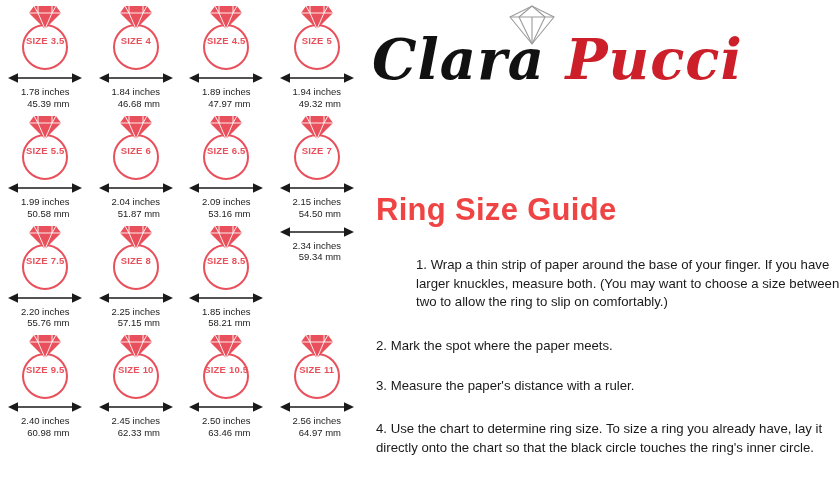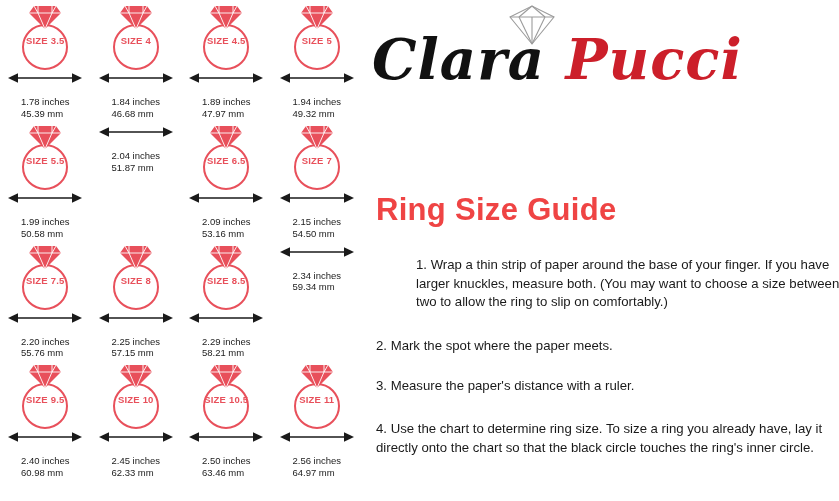--- a/index.html
+++ b/index.html
@@ -82,23 +82,23 @@
   
   .arrow-wrap {
     position: relative;
     width: 78px;
     height: 14px;
     margin-top: 1px;
   }
   .arrow-wrap svg { display: block; }
 
   .dims {
-    text-align: left;
+    text-align: right;
     line-height: 1.25;
-    margin-top: 11px;
+    margin-top: 1px;
   }
   .dims div {
     font-size: 9.5px;
     color: #222222;
     white-space: nowrap;
   }
 
   
   #right-panel {
     position: absolute;
@@ -330,20 +330,41 @@
             <path d="M2 7 L12 2.2 L12 11.8 Z" fill="#1a1a1a"></path>
             <path d="M76 7 L66 2.2 L66 11.8 Z" fill="#1a1a1a"></path>
           </svg>
         </div>
         <div class="dims">
           <div>1.99 inches</div>
           <div>50.58 mm</div>
         </div>
       </div>
       <div class="ring-cell">
+        <div class="ring-art">
+          <div class="ring-band"></div>
+          <div class="gem">
+            <svg viewBox="0 0 34 25" width="34" height="25">
+              <g fill="#e8505b">
+                <path d="M17 25 L1 9 L33 9 Z"></path>
+                <path d="M1 9 L6 2 L28 2 L33 9 Z"></path>
+              </g>
+              <g stroke="#ffffff" stroke-width="0.9" fill="none">
+                <path d="M1 9 L33 9"></path>
+                <path d="M10 9 L6 2"></path>
+                <path d="M24 9 L28 2"></path>
+                <path d="M10 9 L17 25"></path>
+                <path d="M24 9 L17 25"></path>
+                <path d="M10 2 L10 9"></path>
+                <path d="M24 2 L24 9"></path>
+              </g>
+            </svg>
+          </div>
+          <div class="size-label">SIZE 6</div>
+        </div>
         <div class="arrow-wrap">
           <svg viewBox="0 0 78 14" width="78" height="14">
             <line x1="10" y1="7" x2="68" y2="7" stroke="#1a1a1a" stroke-width="1.6"></line>
             <path d="M2 7 L12 2.2 L12 11.8 Z" fill="#1a1a1a"></path>
             <path d="M76 7 L66 2.2 L66 11.8 Z" fill="#1a1a1a"></path>
           </svg>
         </div>
         <div class="dims">
           <div>2.04 inches</div>
           <div>51.87 mm</div>
@@ -508,21 +529,21 @@
           <div class="size-label">SIZE 8.5</div>
         </div>
         <div class="arrow-wrap">
           <svg viewBox="0 0 78 14" width="78" height="14">
             <line x1="10" y1="7" x2="68" y2="7" stroke="#1a1a1a" stroke-width="1.6"></line>
             <path d="M2 7 L12 2.2 L12 11.8 Z" fill="#1a1a1a"></path>
             <path d="M76 7 L66 2.2 L66 11.8 Z" fill="#1a1a1a"></path>
           </svg>
         </div>
         <div class="dims">
-          <div>2.29 inches</div>
+          <div>1.85 inches</div>
           <div>58.21 mm</div>
         </div>
       </div>
       <div class="ring-cell">
         <div class="arrow-wrap">
           <svg viewBox="0 0 78 14" width="78" height="14">
             <line x1="10" y1="7" x2="68" y2="7" stroke="#1a1a1a" stroke-width="1.6"></line>
             <path d="M2 7 L12 2.2 L12 11.8 Z" fill="#1a1a1a"></path>
             <path d="M76 7 L66 2.2 L66 11.8 Z" fill="#1a1a1a"></path>
           </svg>

